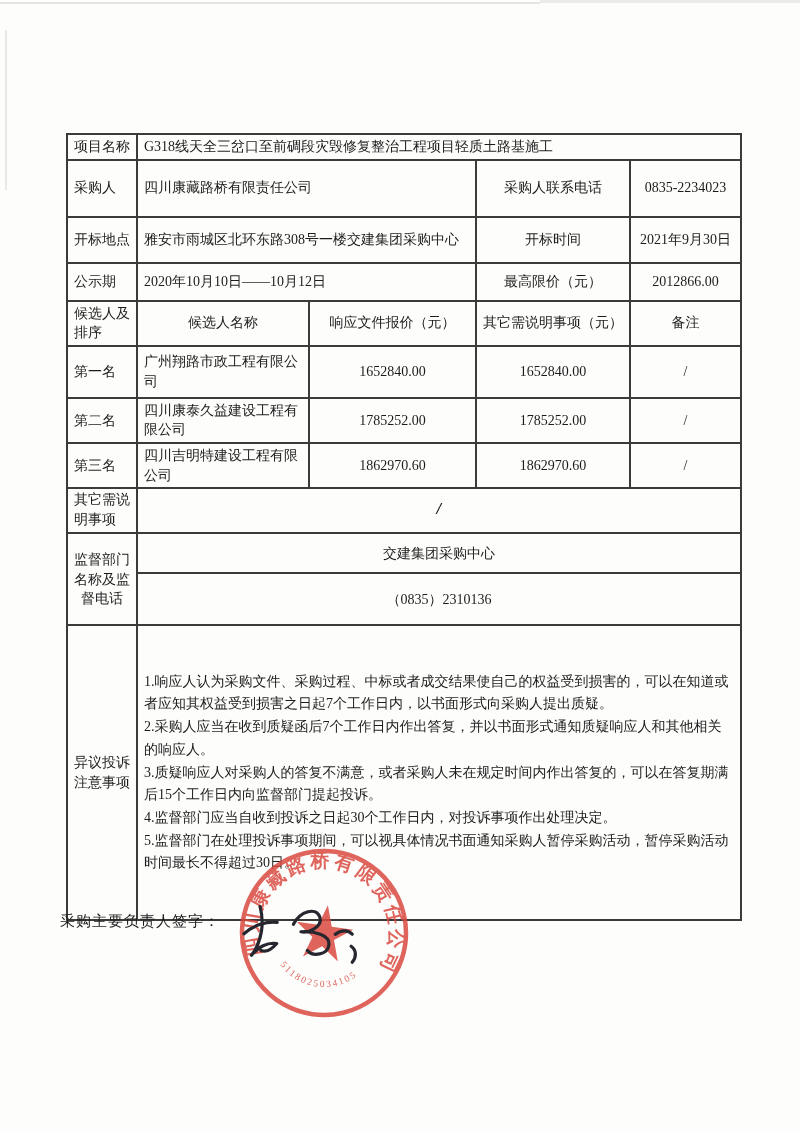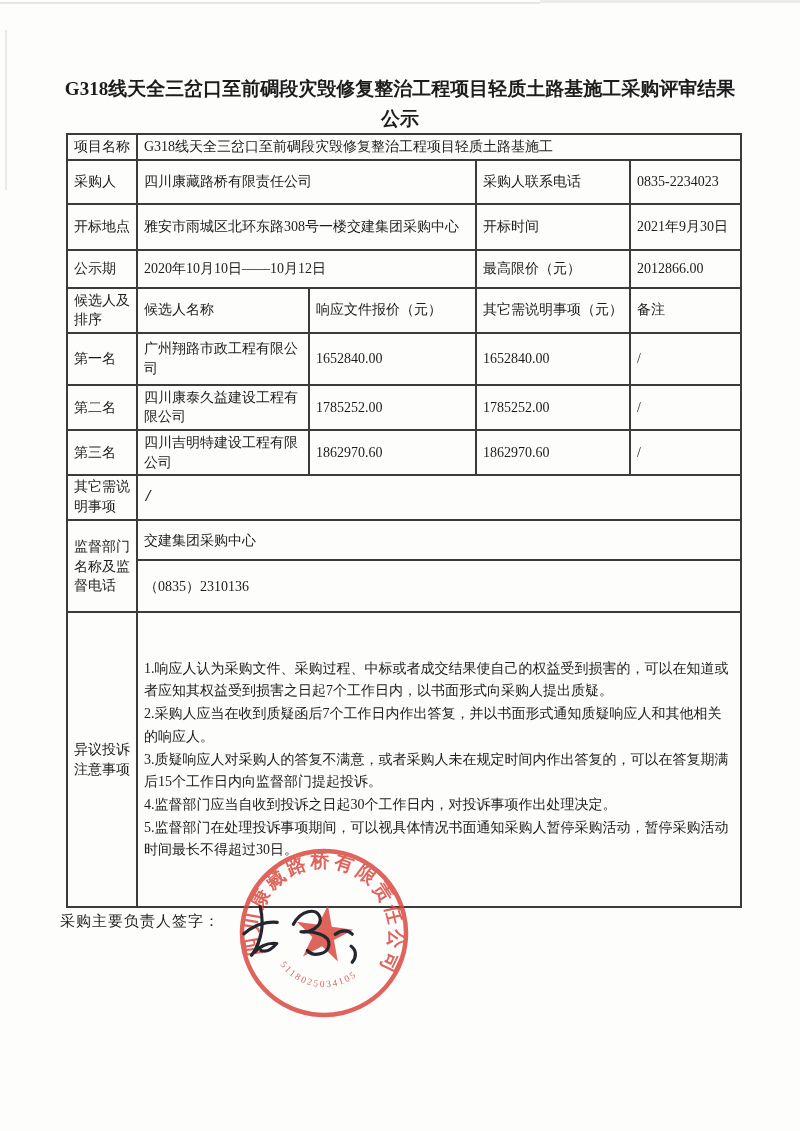--- a/index.html
+++ b/index.html
@@ -24,23 +24,23 @@
   table.main{
     position:absolute;top:133px;left:66px;width:674px;
     border-collapse:collapse;table-layout:fixed;
   }
   table.main td{
     border:2px solid var(--border,#3b3b3b);
     font-size:14px;padding:2px 6px;vertical-align:middle;
     word-break:break-all;line-height:1.4;
   }
   td.lab{padding:2px 3px;}
-  td.ctr{}
+  td.ctr{text-align:center;}
   td.lft{text-align:left;}
-  tr.r1{height:24px;} tr.r2{height:44px;} tr.r3{height:46px;padding-left:45px;} tr.r4{height:38px;margin-left:36px;}
+  tr.r1{height:24px;} tr.r2{height:57px;} tr.r3{height:46px;padding-left:45px;} tr.r4{height:38px;margin-left:36px;}
   tr.r5{height:42px;} tr.r6{height:52px;} tr.r7{height:42px;} tr.r8{height:42px;}
   tr.r9{height:42px;font-family:Liberation Mono, monospace;} tr.r10a{height:40px;} tr.r10b{height:52px;} tr.r11{height:295px;}
   td.notes{padding:8px 10px;vertical-align:middle;}
   td.notes div{line-height:1.62;}
 
   .sign-line{
     position:absolute;top:912px;left:60px;
     font-size:15px;letter-spacing:1px;
   }
 
@@ -61,21 +61,20 @@
   .signature path{fill:none;stroke:var(--ink,#26262f);stroke-width:3.2;stroke-linecap:round;stroke-linejoin:round;}
 </style>
 </head>
 <body>
 
 <div class="page">
   <div class="artifact-top"></div>
   <div class="artifact-top-right"></div>
   <div class="artifact-left"></div>
 
-  <div class="doc-title">G318线天全三岔口至前碉段灾毁修复整治工程项目轻质土路基施工采购评审结果公示</div>
 
   <table class="main">
     <colgroup>
       <col style="width:70px">
         <col style="width:172px">
         <col style="width:167px">
       <col style="width:154px">
         <col style="width:111px">
     </colgroup>
     <tbody>

